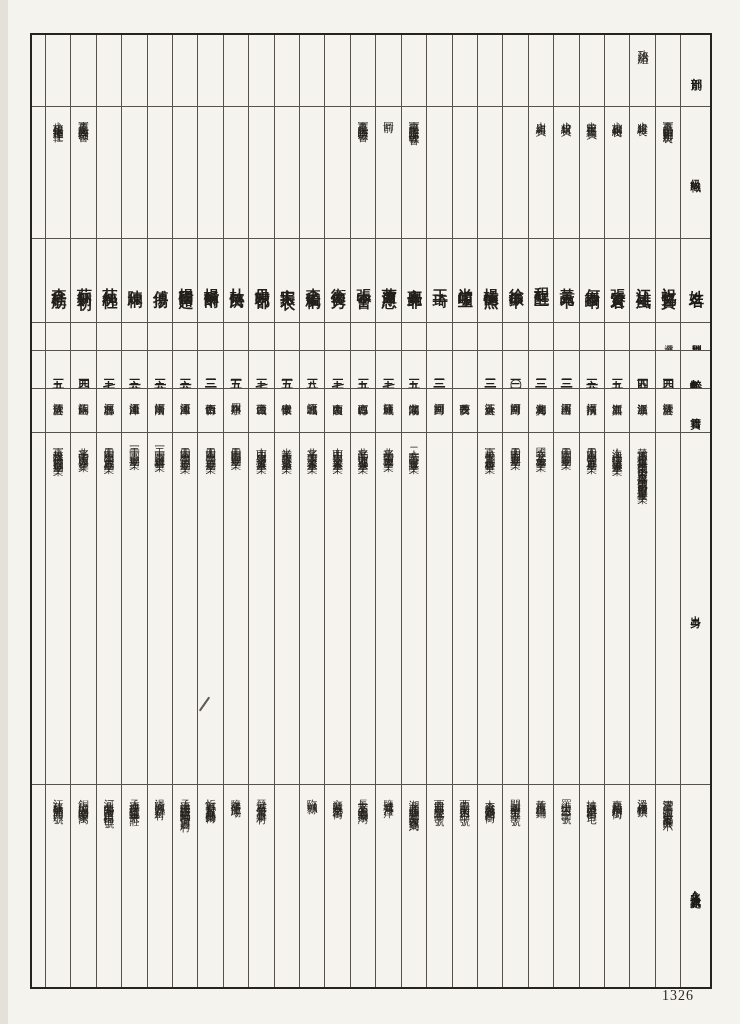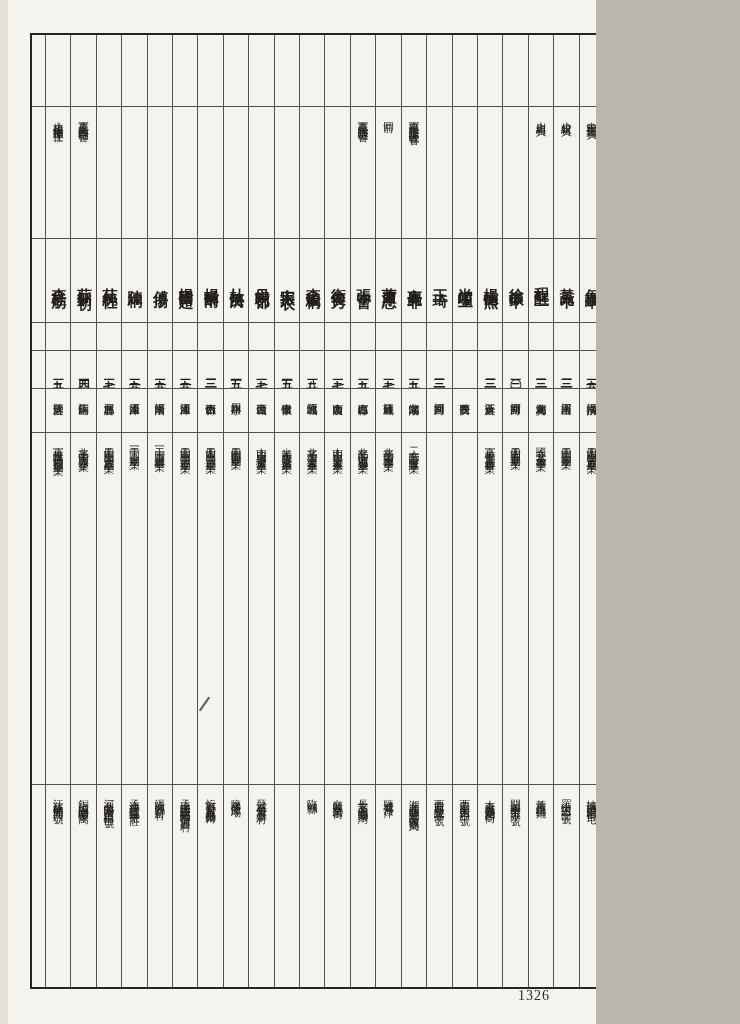--- a/index.html
+++ b/index.html
@@ -2,21 +2,21 @@
 <html><head>
 <meta charset="utf-8">
 <style>
   * { margin:0; padding:0; box-sizing:border-box; }
   html,body { width:740px; height:1024px; }
   body {
     background:#b9b6b0;
     font-family:"Liberation Serif","DejaVu Serif",serif;
   }
   .page {
-    position:relative; width:596px; height:1024px;
+    position:relative; width:740px; height:1024px;
     background:#f5f3ee; overflow:hidden;
   }
   
   .roster {
     position:absolute; left:30px; top:33px; width:682px; height:956px;
     display:flex; flex-direction:row;
     border:2px solid #26241f; background:#f5f3ee;
   }
   .col { display:flex; flex-direction:column; border-left:1px solid #56514a; min-width:0; }
   .roster > .col:first-child { border-left:none; }

